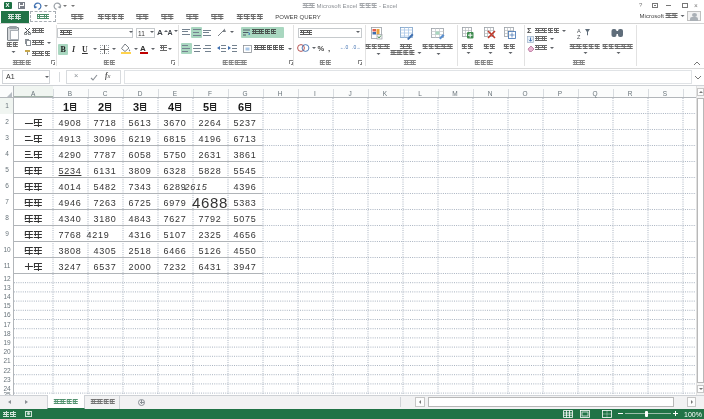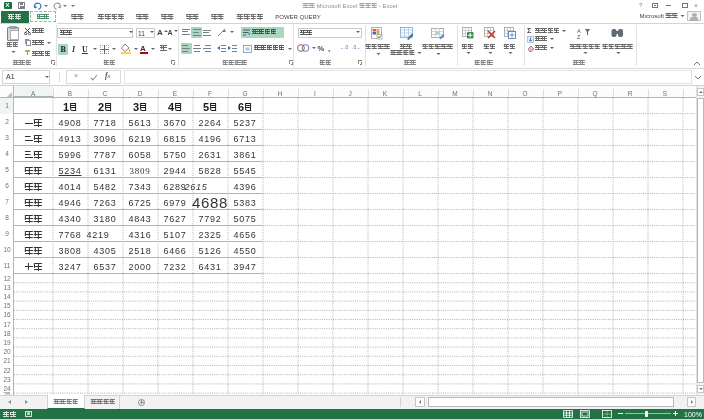--- a/index.html
+++ b/index.html
@@ -424,31 +424,31 @@
 <div style="position:absolute;left:210.0px;top:118.0px;transform:translateX(-50%);font-size:9px;line-height:10px;color:#333;white-space:nowrap;letter-spacing:.7px;">2264</div>
 <div style="position:absolute;left:245.0px;top:118.0px;transform:translateX(-50%);font-size:9px;line-height:10px;color:#333;white-space:nowrap;letter-spacing:.7px;">5237</div>
 <div style="position:absolute;left:33.25px;top:134.0px;transform:translateX(-50%);font-size:9px;line-height:10px;color:#333;white-space:nowrap;"><i class="z z2 op1"></i><i class="z zz op1"></i></div>
 <div style="position:absolute;left:70.0px;top:134.0px;transform:translateX(-50%);font-size:9px;line-height:10px;color:#333;white-space:nowrap;letter-spacing:.7px;">4913</div>
 <div style="position:absolute;left:105.0px;top:134.0px;transform:translateX(-50%);font-size:9px;line-height:10px;color:#333;white-space:nowrap;letter-spacing:.7px;">3096</div>
 <div style="position:absolute;left:140.0px;top:134.0px;transform:translateX(-50%);font-size:9px;line-height:10px;color:#333;white-space:nowrap;letter-spacing:.7px;">6219</div>
 <div style="position:absolute;left:175.0px;top:134.0px;transform:translateX(-50%);font-size:9px;line-height:10px;color:#333;white-space:nowrap;letter-spacing:.7px;">6815</div>
 <div style="position:absolute;left:210.0px;top:134.0px;transform:translateX(-50%);font-size:9px;line-height:10px;color:#333;white-space:nowrap;letter-spacing:.7px;">4196</div>
 <div style="position:absolute;left:245.0px;top:134.0px;transform:translateX(-50%);font-size:9px;line-height:10px;color:#333;white-space:nowrap;letter-spacing:.7px;">6713</div>
 <div style="position:absolute;left:33.25px;top:150.0px;transform:translateX(-50%);font-size:9px;line-height:10px;color:#333;white-space:nowrap;"><i class="z z3 op1"></i><i class="z zz op1"></i></div>
-<div style="position:absolute;left:70.0px;top:150.0px;transform:translateX(-50%);font-size:9px;line-height:10px;color:#333;white-space:nowrap;letter-spacing:.7px;">5996</div>
+<div style="position:absolute;left:70.0px;top:150.0px;transform:translateX(-50%);font-size:9px;line-height:10px;color:#333;white-space:nowrap;letter-spacing:.7px;">4290</div>
 <div style="position:absolute;left:105.0px;top:150.0px;transform:translateX(-50%);font-size:9px;line-height:10px;color:#333;white-space:nowrap;letter-spacing:.7px;">7787</div>
 <div style="position:absolute;left:140.0px;top:150.0px;transform:translateX(-50%);font-size:9px;line-height:10px;color:#333;white-space:nowrap;letter-spacing:.7px;">6058</div>
 <div style="position:absolute;left:175.0px;top:150.0px;transform:translateX(-50%);font-size:9px;line-height:10px;color:#333;white-space:nowrap;letter-spacing:.7px;">5750</div>
 <div style="position:absolute;left:210.0px;top:150.0px;transform:translateX(-50%);font-size:9px;line-height:10px;color:#333;white-space:nowrap;letter-spacing:.7px;">2631</div>
 <div style="position:absolute;left:245.0px;top:150.0px;transform:translateX(-50%);font-size:9px;line-height:10px;color:#333;white-space:nowrap;letter-spacing:.7px;">3861</div>
 <div style="position:absolute;left:33.25px;top:166.0px;transform:translateX(-50%);font-size:9px;line-height:10px;color:#333;white-space:nowrap;"><i class="z zz op1"></i><i class="z zz op1"></i></div>
 <div style="position:absolute;left:70.0px;top:166.0px;transform:translateX(-50%);font-size:9px;line-height:10px;color:#333;white-space:nowrap;letter-spacing:.7px;text-decoration:underline;">5234</div>
 <div style="position:absolute;left:105.0px;top:166.0px;transform:translateX(-50%);font-size:9px;line-height:10px;color:#333;white-space:nowrap;letter-spacing:.7px;">6131</div>
-<div style="position:absolute;left:140.0px;top:166.0px;transform:translateX(-50%);font-size:9px;line-height:10px;color:#333;white-space:nowrap;letter-spacing:.7px;font-family:Liberation Serif, serif;">3809</div>
-<div style="position:absolute;left:175.0px;top:166.0px;transform:translateX(-50%);font-size:9px;line-height:10px;color:#333;white-space:nowrap;letter-spacing:.7px;">2944</div>
+<div style="position:absolute;left:140.0px;top:166.0px;transform:translateX(-50%);font-size:9px;line-height:10px;color:#333;white-space:nowrap;letter-spacing:.7px;">3809</div>
+<div style="position:absolute;left:175.0px;top:166.0px;transform:translateX(-50%);font-size:9px;line-height:10px;color:#333;white-space:nowrap;letter-spacing:.7px;">6328</div>
 <div style="position:absolute;left:210.0px;top:166.0px;transform:translateX(-50%);font-size:9px;line-height:10px;color:#333;white-space:nowrap;letter-spacing:.7px;">5828</div>
 <div style="position:absolute;left:245.0px;top:166.0px;transform:translateX(-50%);font-size:9px;line-height:10px;color:#333;white-space:nowrap;letter-spacing:.7px;">5545</div>
 <div style="position:absolute;left:33.25px;top:182.0px;transform:translateX(-50%);font-size:9px;line-height:10px;color:#333;white-space:nowrap;"><i class="z zz op1"></i><i class="z zz op1"></i></div>
 <div style="position:absolute;left:70.0px;top:182.0px;transform:translateX(-50%);font-size:9px;line-height:10px;color:#333;white-space:nowrap;letter-spacing:.7px;">4014</div>
 <div style="position:absolute;left:105.0px;top:182.0px;transform:translateX(-50%);font-size:9px;line-height:10px;color:#333;white-space:nowrap;letter-spacing:.7px;">5482</div>
 <div style="position:absolute;left:140.0px;top:182.0px;transform:translateX(-50%);font-size:9px;line-height:10px;color:#333;white-space:nowrap;letter-spacing:.7px;">7343</div>
 <div style="position:absolute;left:175.0px;top:182.0px;transform:translateX(-50%);font-size:9px;line-height:10px;color:#333;white-space:nowrap;letter-spacing:.7px;">6289</div>
 <div style="position:absolute;left:196px;top:182.0px;transform:translateX(-50%);font-size:9px;line-height:10px;color:#333;white-space:nowrap;letter-spacing:.7px;font-style:italic;">2615</div>
 <div style="position:absolute;left:245.0px;top:182.0px;transform:translateX(-50%);font-size:9px;line-height:10px;color:#333;white-space:nowrap;letter-spacing:.7px;">4396</div>
 <div style="position:absolute;left:33.25px;top:198.0px;transform:translateX(-50%);font-size:9px;line-height:10px;color:#333;white-space:nowrap;"><i class="z zz op1"></i><i class="z zz op1"></i></div>

